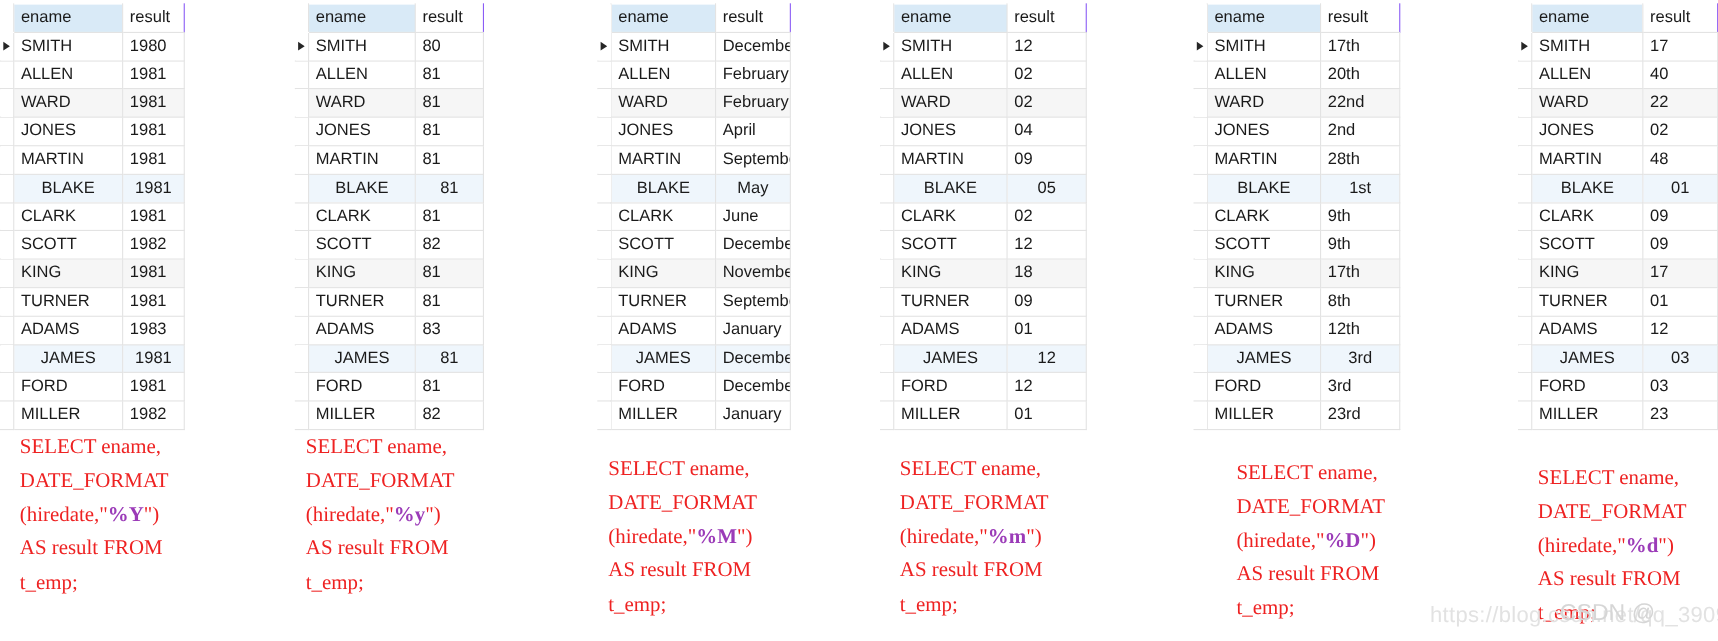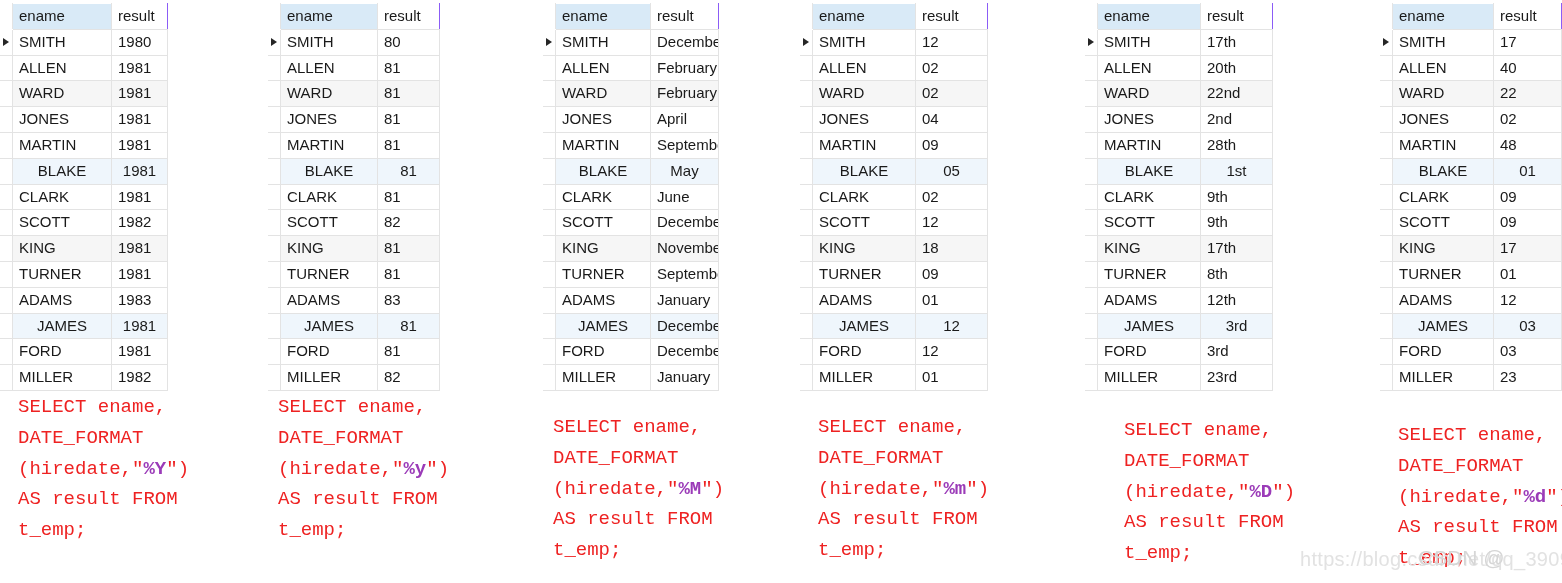--- a/index.html
+++ b/index.html
@@ -101,21 +101,21 @@
   table.rs tr.band-blue td.data { background: #eff6fc; text-align: center; }
   table.rs tr.band-gray td.gutter,
   table.rs tr.band-blue td.gutter { background: #ffffff; }
 
   
   .sql {
     position: absolute;
     color: #ee2222;
     font-size: 19px;
     line-height: 1.62;
-    font-family: Liberation Mono, monospace;
+    font-family: Liberation Serif, serif;
     white-space: pre-line;
   }
   .sql .fmt {
     color: #9b3bb8;
     font-weight: bold;
   }
 
   
   .watermark {
     position: absolute;

